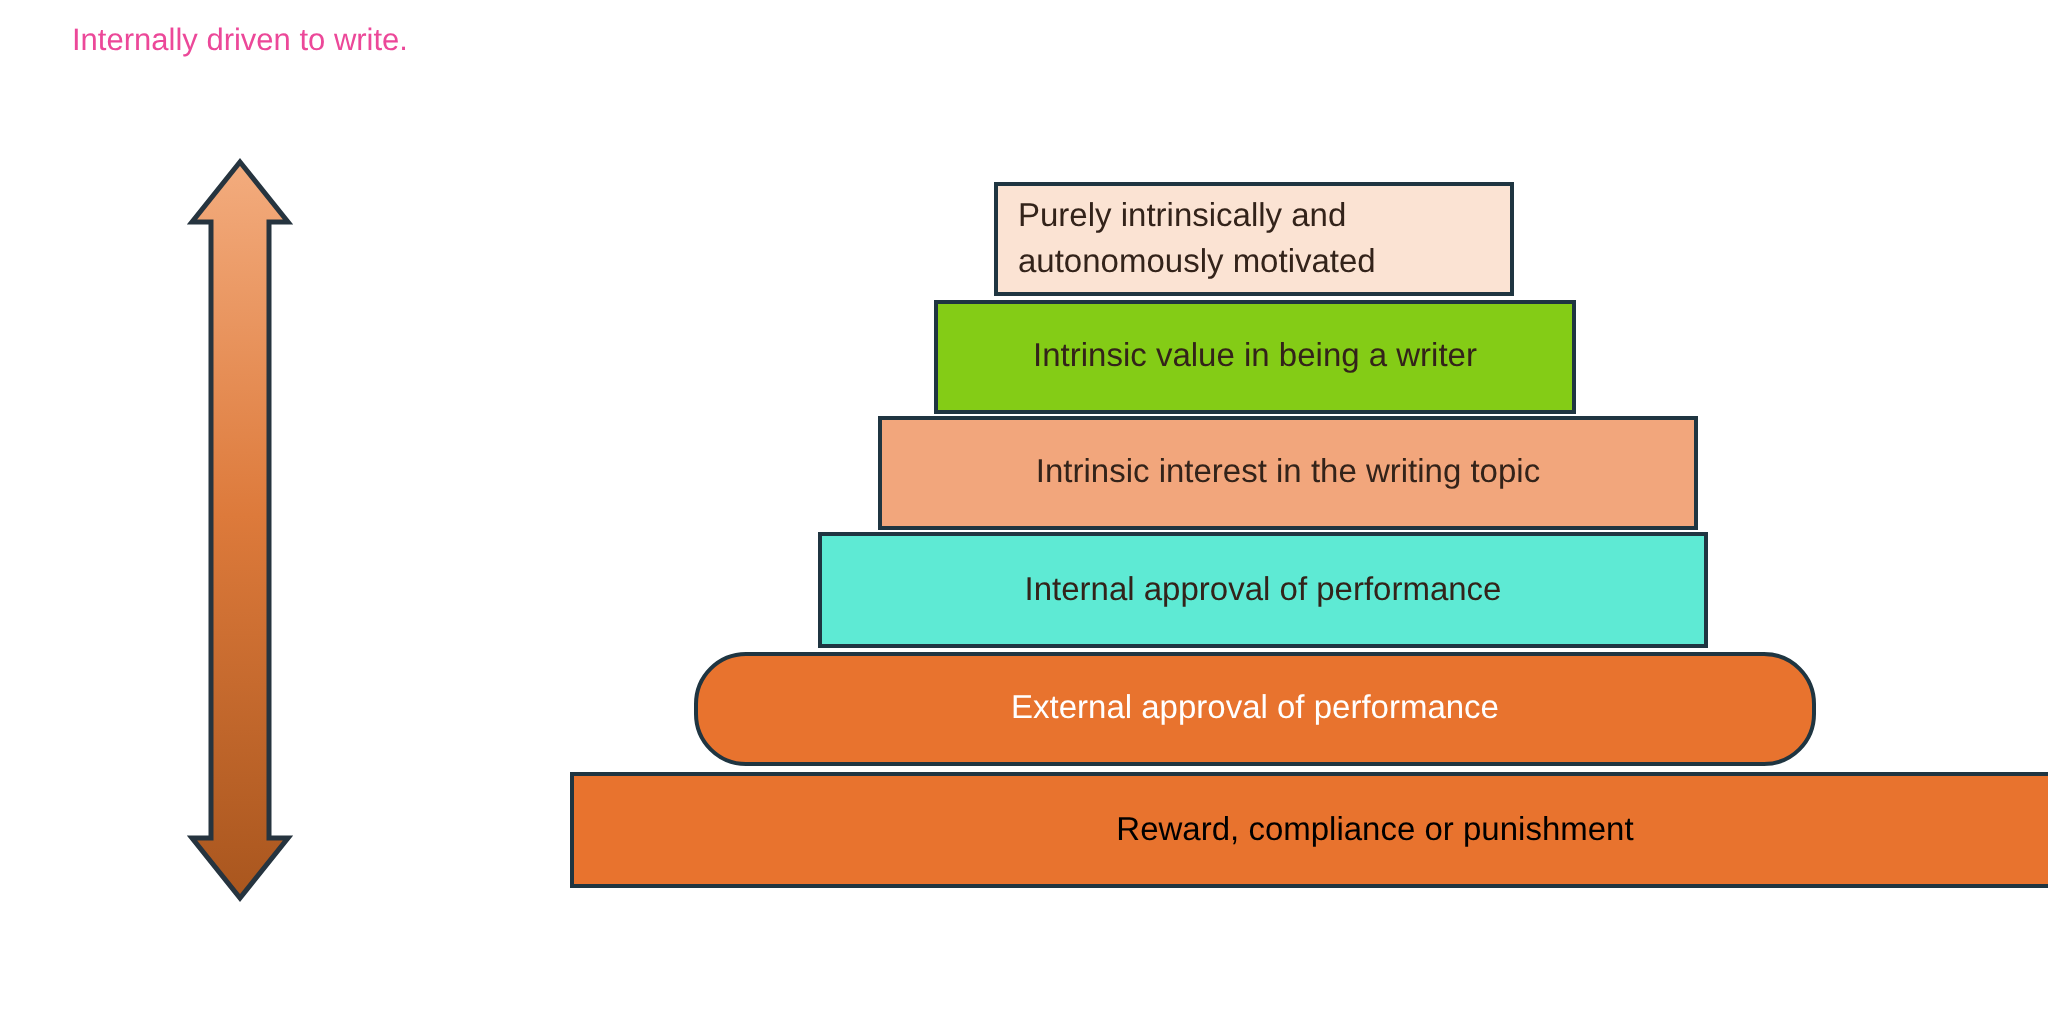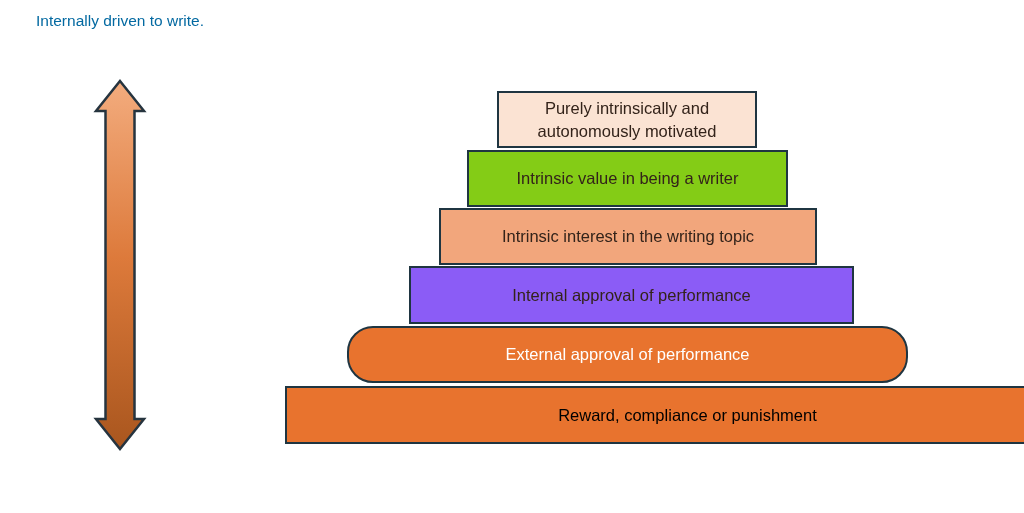--- a/index.html
+++ b/index.html
@@ -14,21 +14,21 @@
     height: 513px;
     background: #ffffff;
     overflow: hidden;
   }
   .axis-label {
     position: absolute;
     width: 190px;
     text-align: center;
     font-size: 15.5px;
     line-height: 1.4;
-    color: #0369a1;
+    color: #ec4899;
     font-weight: 400;
   }
   .axis-label.top { left: 25px; top: 10px; }
   .axis-label.bottom { left: 25px; top: 453px; }
   .arrow-wrap {
     position: absolute;
     left: 73px;
     top: 78px;
     width: 94px;
     height: 374px;
@@ -40,21 +40,21 @@
     width: 1024px;
     height: 513px;
   }
   .level {
     position: absolute;
     box-sizing: border-box;
     border: 2px solid #1F3541;
     display: flex;
     align-items: center;
     justify-content: center;
-    text-align: center;
+    text-align: left;
     font-size: 16.5px;
     line-height: 1.35;
     padding: 0 10px;
     font-weight: 400;
   }
 </style>
 </head>
 <body>
 
 <div class="canvas">
@@ -71,19 +71,19 @@
         </linearGradient>
       </defs>
       <path d="M47 3 L71 33 L61.5 33 L61.5 341 L71 341 L47 371 L23 341 L32.5 341 L32.5 33 L23 33 Z" fill="url(#agrad)" stroke-width="2.5" stroke-linejoin="miter" stroke="#26343F"></path>
     </svg>
   </div>
 
 
   <div class="pyramid">
       <div class="level" style="left: 497px; top: 91px; width: 260px; height: 57px; background: rgb(251, 227, 211); color: rgb(51, 35, 26); border-color: rgb(31, 53, 65);">Purely intrinsically and autonomously motivated</div>
       <div class="level" style="left: 467px; top: 150px; width: 321px; height: 57px; background: #84cc16; color: rgb(51, 35, 26); border-color: rgb(31, 53, 65);">Intrinsic value in being a writer</div>
-      <div class="level" style="left: 439px; top: 208px; width: 378px; height: 57px; background: rgb(242, 166, 124); color: rgb(51, 35, 26); border-color: rgb(31, 53, 65);">Intrinsic interest in the writing topic</div>
-      <div class="level" style="left: 409px; top: 266px; width: 445px; height: 58px; background: #8b5cf6; color: rgb(51, 35, 26); border-color: rgb(31, 53, 65);">Internal approval of performance</div>
+      <div class="level" style="left: 439px; top: 208px; width: 410px; height: 57px; background: rgb(242, 166, 124); color: rgb(51, 35, 26); border-color: rgb(31, 53, 65);">Intrinsic interest in the writing topic</div>
+      <div class="level" style="left: 409px; top: 266px; width: 445px; height: 58px; background: #5eead4; color: rgb(51, 35, 26); border-color: rgb(31, 53, 65);">Internal approval of performance</div>
       <div class="level" style="left: 347px; top: 326px; width: 561px; height: 57px; background: rgb(232, 115, 46); color: rgb(255, 255, 255); border-color: rgb(31, 53, 65); border-radius: 26px;">External approval of performance</div>
       <div class="level" style="left: 285px; top: 386px; width: 805px; height: 58px; background: rgb(232, 115, 46); color: #000000; border-color: rgb(31, 53, 65);">Reward, compliance or punishment</div>
     </div>
 
 </div>
 
 </body></html>

